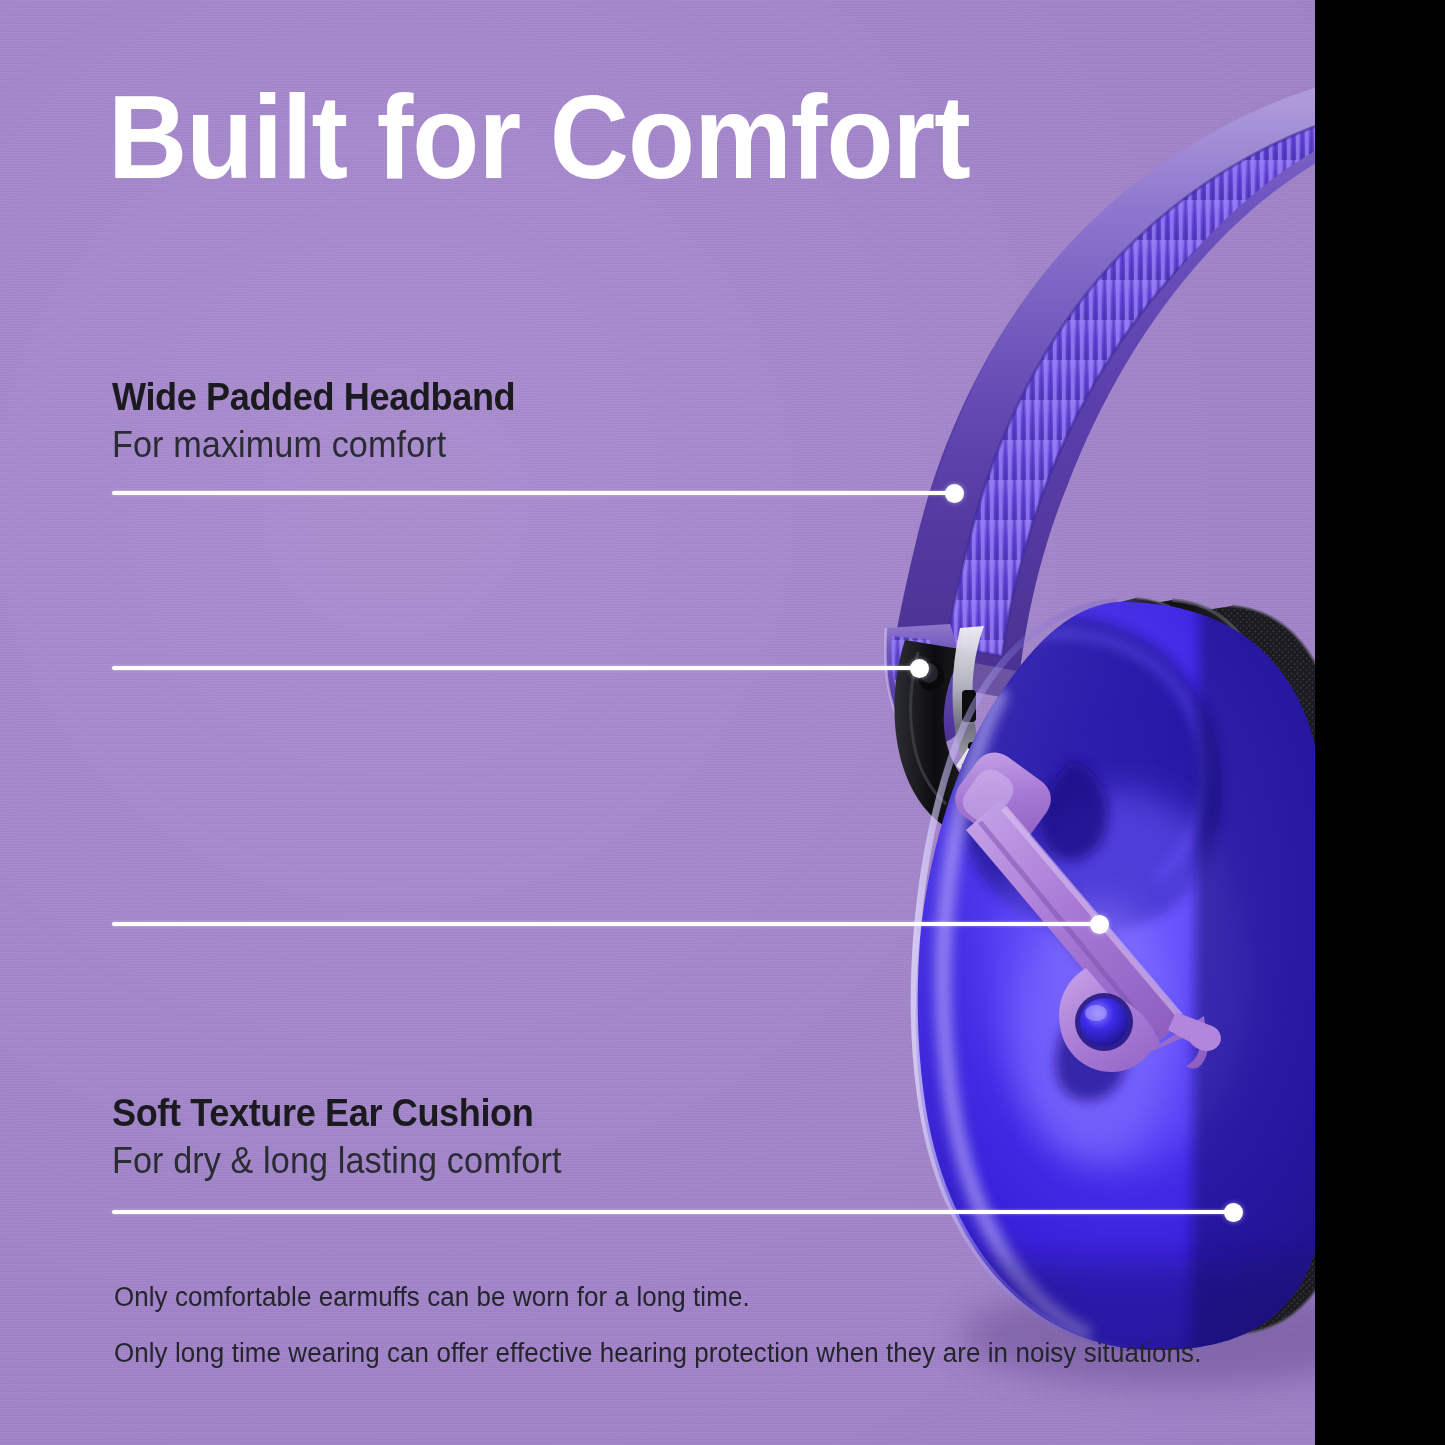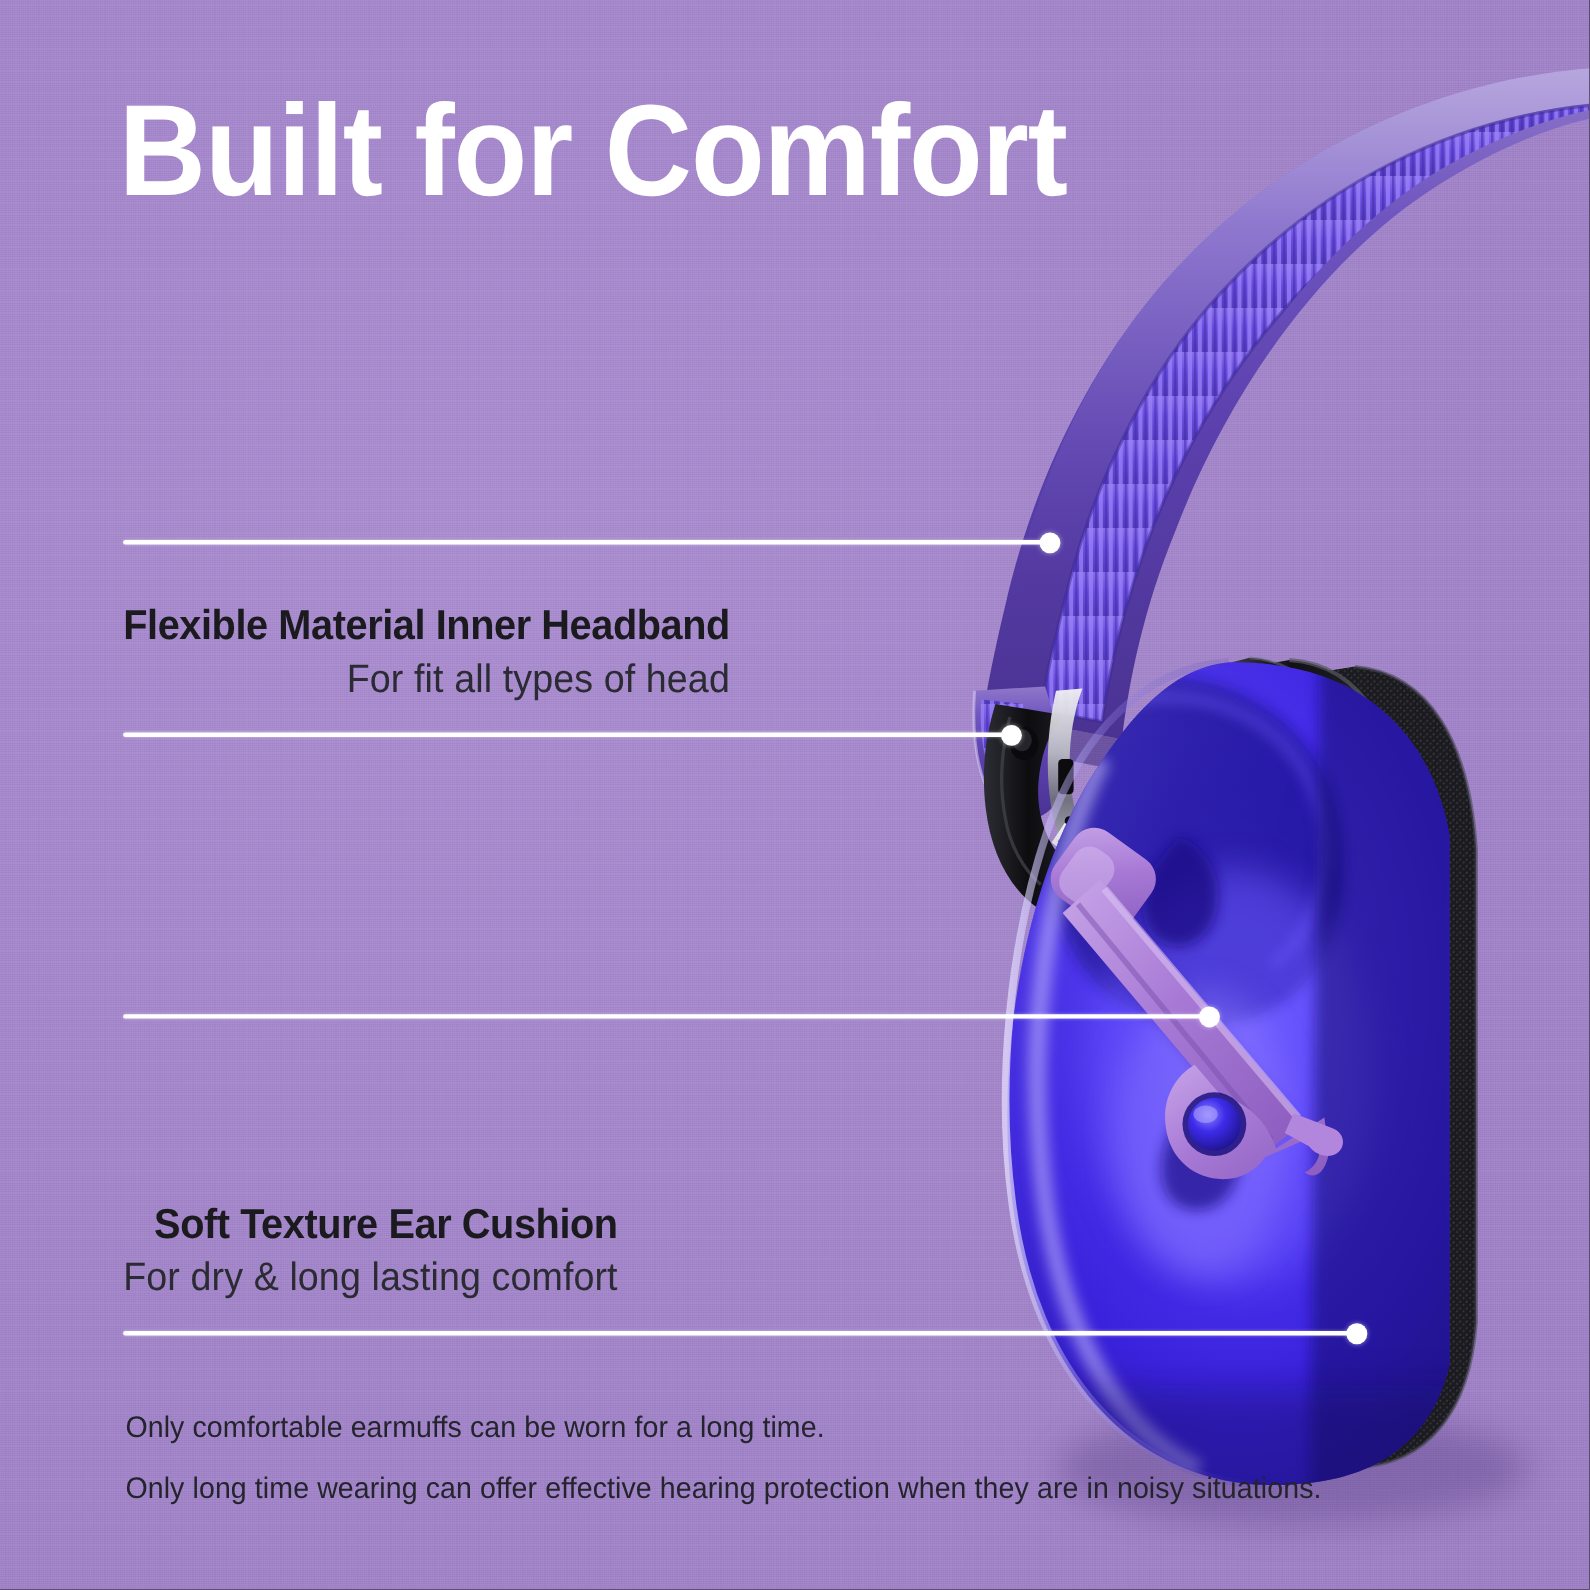--- a/index.html
+++ b/index.html
@@ -2,26 +2,25 @@
 <html><head>
 <meta charset="utf-8">
 <style>
   html, body {
     margin: 0;
     padding: 0;
     background: #000;
   }
   #stage {
     position: relative;
-    width: 1445px;
+    width: 1315px;
     height: 1445px;
     overflow: hidden;
     background: #a184c8;
     font-family: "Liberation Sans", sans-serif;
-    text-align: right;
   }
 
   
   .bg-base {
     position: absolute;
     inset: 0;
     background:
       radial-gradient(120% 110% at 30% 35%, #a98cce 0%, #a184c8 45%, #9a7cc2 100%);
   }
   .bg-noise {
@@ -418,28 +417,28 @@
       <circle cx="1104" cy="1022" r="24" fill="url(#gBtn)"></circle>
       <ellipse cx="1096" cy="1013" rx="11" ry="8" fill="#b4aaff" opacity=".55"></ellipse>
 
       <path d="M1176,1012 L1212,1026 C1222,1030 1224,1042 1216,1048
                C 1208,1054 1196,1050 1190,1042 L1168,1030 Z" fill="#b286dd"></path>
     </g>
   </svg>
 
   <div class="title">Built for Comfort</div>
 
+  <div class="feature" style="top:376px">
+    <div class="f-head">Wide Padded Headband</div>
+    <div class="f-sub">For maximum comfort</div>
+  </div>
   <div class="leader" style="top:491px; width:843px">
     <span class="dot"></span>
   </div>
 
-  <div class="feature" style="top:548px">
-    <div class="f-head">Flexible Material Inner Headband</div>
-    <div class="f-sub">For fit all types of head</div>
-  </div>
   <div class="leader" style="top:666px; width:808px">
     <span class="dot"></span>
   </div>
 
   <div class="leader" style="top:922px; width:988px">
     <span class="dot"></span>
   </div>
 
   <div class="feature" style="top:1092px">
     <div class="f-head">Soft Texture Ear Cushion</div>

